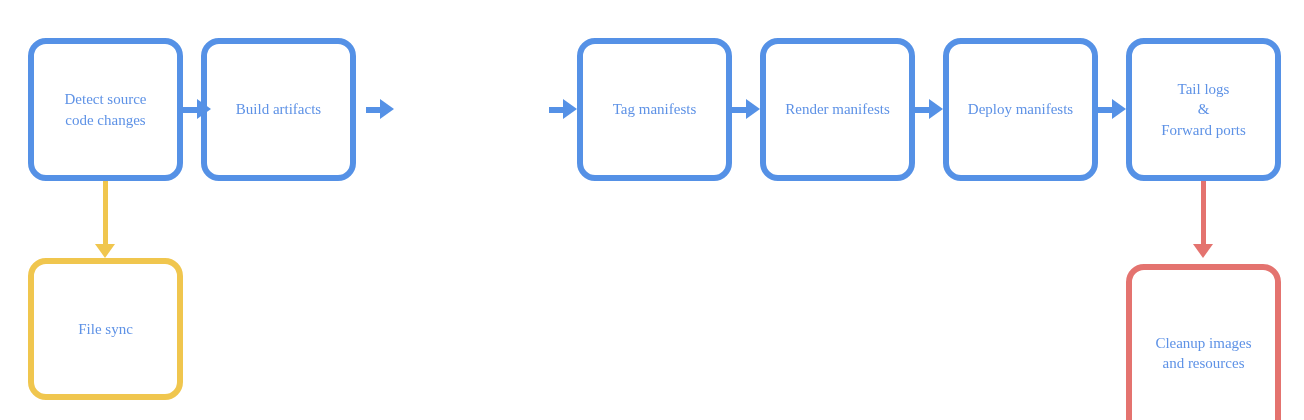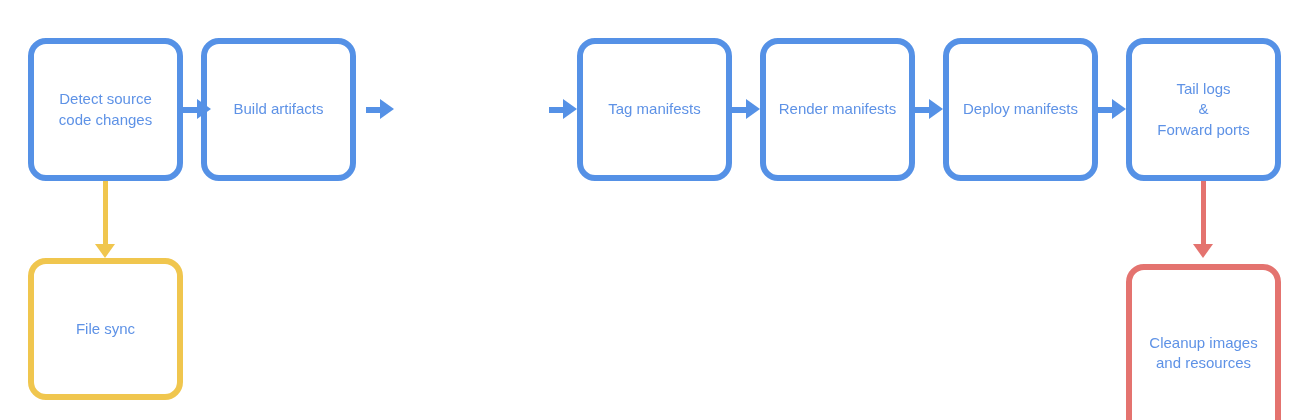--- a/index.html
+++ b/index.html
@@ -8,21 +8,21 @@
     --red: #E4736F;
     --text: #5E92E6;
     --background: #FFFFFF;
   }
   html, body { margin: 0; padding: 0; background: #fff; }
   .canvas {
     position: relative;
     width: 1304px;
     height: 420px;
     background: var(--background);
-    font-family: Liberation Sans, sans-serif;
+    font-family: Liberation Serif, serif;
     overflow: hidden;
   }
   .node {
     position: absolute;
     top: 38px;
     width: 155px;
     height: 143px;
     box-sizing: border-box;
     border: 6px solid var(--blue);
     border-radius: 18px;

